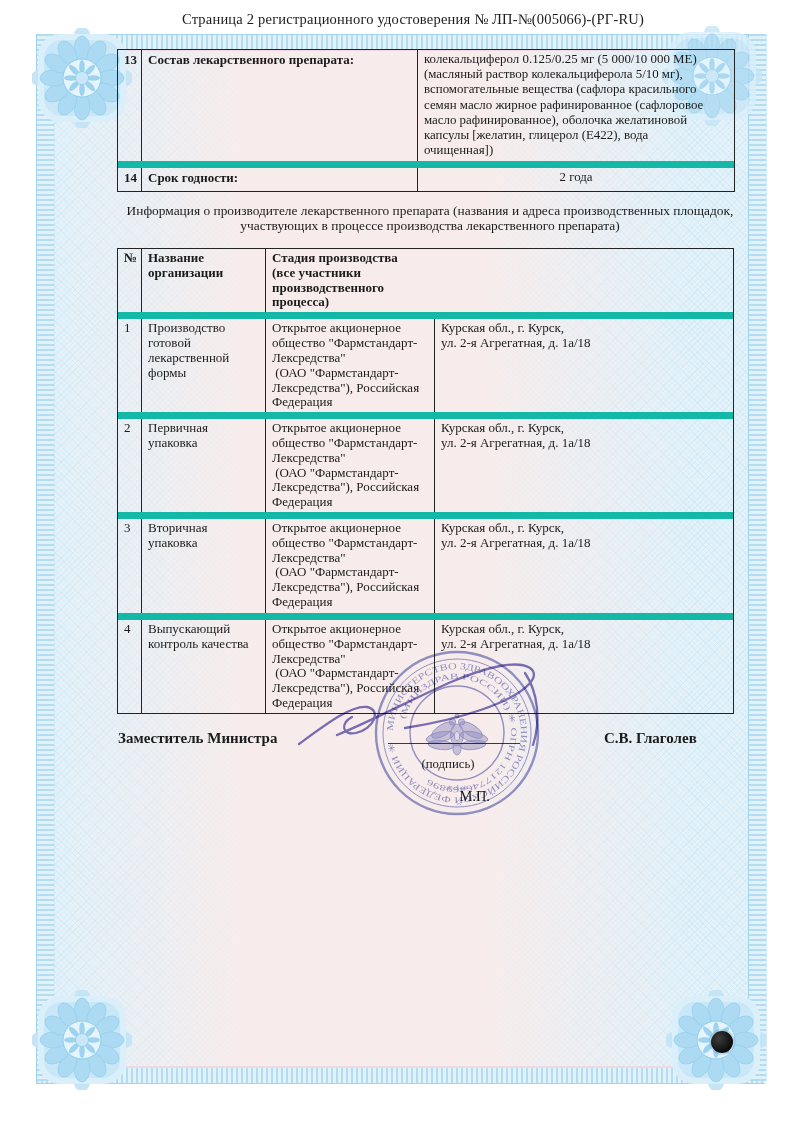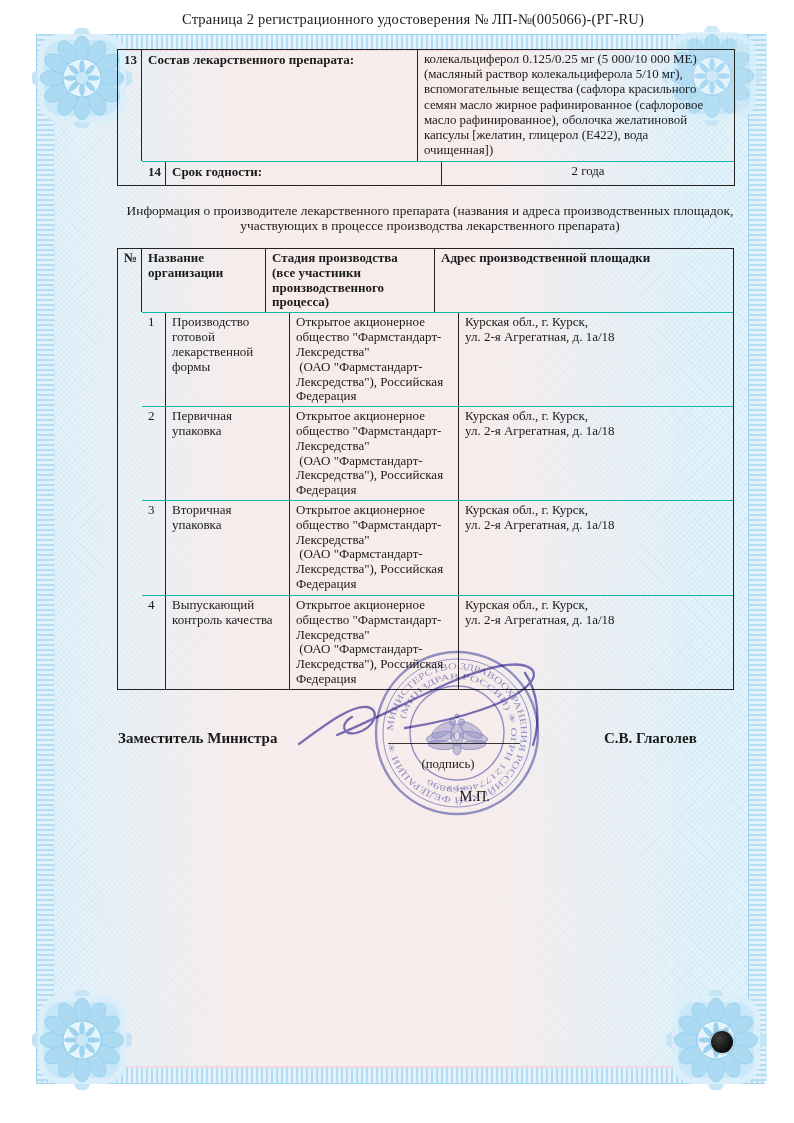--- a/index.html
+++ b/index.html
@@ -32,21 +32,21 @@
   .hole-dot{
     position:absolute;left:711px;top:1031px;width:22px;height:22px;border-radius:50%;
     background:radial-gradient(circle at 35% 35%, #3d3d3d, #0b0b0b 70%);
     box-shadow:0 0 0 2px rgba(120,170,200,.35);
   }
   
   .hdr{position:absolute;left:0;top:11px;width:100%;text-align:center;font-size:14.5px;letter-spacing:.2px;padding-left:16px;}
   
   .tbl{position:absolute;border:1.6px solid #232323;background:transparent;}
   .trow{display:grid;}
-  .trow + .trow{border-top:1px solid #14b8a6;margin-left:24px;}
+  .trow + .trow{border-top:7px solid #14b8a6;}
   .tc{border-left:1px solid #232323;padding:2px 6px;font-size:13px;line-height:1.16;vertical-align:top;}
   .tc:first-child{border-left:none;}
   .b{font-weight:bold;}
   .preline{white-space:pre-line;}
   .prewrap{white-space:pre-wrap;}
   .t1{left:117px;top:49px;width:616px;}
   .t1 .trow{grid-template-columns:23px 276px 1fr;}
   .t1 .r13{min-height:108px;}
   .t1 .r14{min-height:23px;}
   .t1 .val{font-size:12.9px;line-height:1.18;}
@@ -161,21 +161,20 @@
 участвующих в процессе производства лекарственного препарата)</div>
 
   <div class="tbl t2">
     <div class="trow hrow">
       <div class="tc b">№</div>
       <div class="tc b">Название организации</div>
       <div class="tc b preline">Стадия производства
 (все участники
 производственного
 процесса)</div>
-      <div class="tc b">Адрес производственной площадки</div>
     </div>
     <div class="trow r1">
       <div class="tc">1</div>
       <div class="tc preline">Производство готовой
 лекарственной формы</div>
       <div class="tc prewrap">Открытое акционерное
 общество "Фармстандарт-
 Лексредства"
  (ОАО "Фармстандарт-
 Лексредства"), Российская

